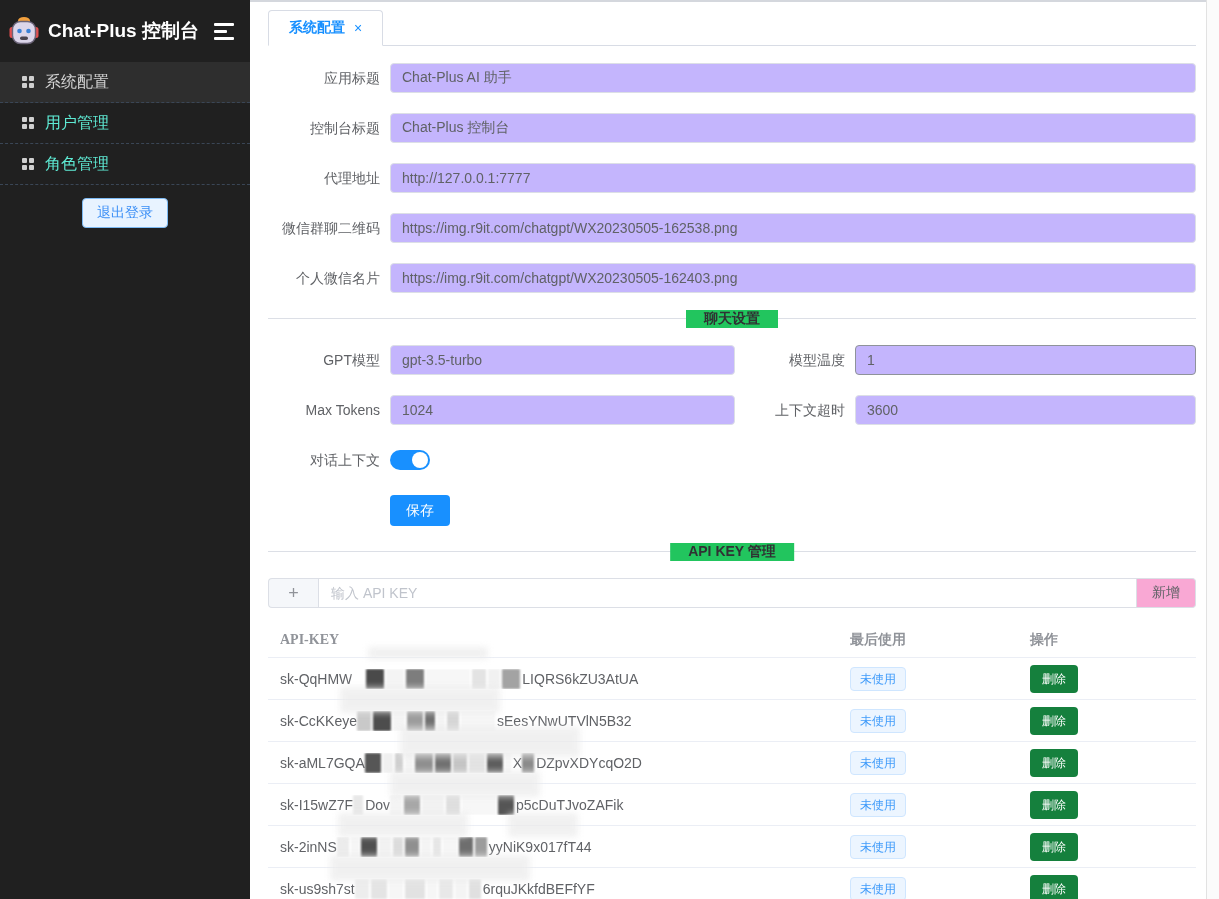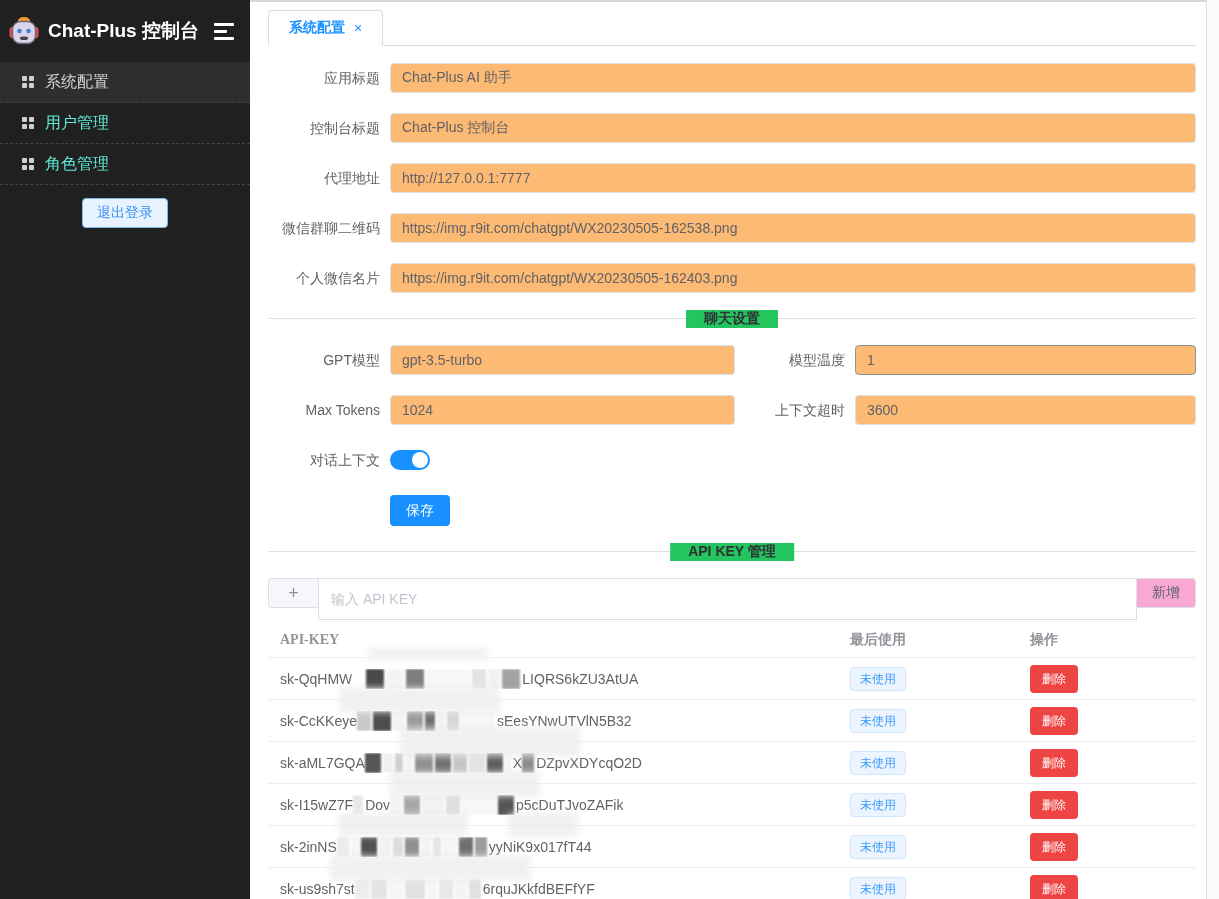--- a/index.html
+++ b/index.html
@@ -31,21 +31,21 @@
   .tabbar::after { content:''; position:absolute; left:0; right:0; bottom:0; height:1px; background:#d8dce5; }
   .tab { position:relative; z-index:1; display:inline-flex; align-items:center; gap:9px; height:36px;
     padding:0 20px; background:#fff; border:1px solid #d8dce5; border-bottom-color:#fff;
     border-radius:4px 4px 0 0; color:#1890ff; font-size:14px; font-weight:700; cursor:pointer; }
   .tab-close { font-weight:400; font-size:14px; cursor:pointer; line-height:1; }
 
   .frow { display:flex; margin-bottom:20px; }
   .flabel { width:112px; flex:none; text-align:right; margin-right:10px; line-height:30px;
     font-size:14px; color:#606266; white-space:nowrap; }
   .finput { flex:1; min-width:0; height:30px; border:1px solid #dcdfe6; border-radius:4px;
-    padding:0 11px; font-size:14px; color:#606266; outline:none; background:#fdba74; font-family:inherit; }
+    padding:0 11px; font-size:14px; color:#606266; outline:none; background:#c4b5fd; font-family:inherit; }
   .finput::placeholder { color:#c0c4cc; }
   .finput.focused { border-color:#8f939a; }
   .col-a { flex:0 0 467px; display:flex; }
   .col-a .finput { flex:none; width:345px; }
   .col-b { flex:1; display:flex; }
   .col-b .flabel { width:110px; }
 
   .divider { position:relative; height:1px; background:#dcdfe6; margin:25px 0 26px; }
   .divider span { position:absolute; left:50%; top:50%; transform:translate(-50%,-50%);
     background:#22c55e; padding:0 18px; font-weight:700; font-size:14px; color:#303133; white-space:nowrap; }
@@ -56,21 +56,21 @@
   .toggle .knob { position:absolute; top:2px; right:2px; width:16px; height:16px; border-radius:50%;
     background:#fff; }
   .save-btn { margin-left:122px; width:60px; height:31px; background:#1890ff; color:#fff; border:none;
     border-radius:4px; font-size:14px; cursor:pointer; font-family:inherit; }
 
   
   .kinput-group { display:flex; height:30px; margin-top:26px; }
   .kprepend { width:50px; flex:none; background:#f5f7fa; border:1px solid #dcdfe6; border-right:none;
     border-radius:4px 0 0 4px; display:flex; align-items:center; justify-content:center;
     color:#909399; font-size:18px; }
-  .kinput { flex:1; min-width:0; border:1px solid #dcdfe6; border-radius:0; height:42px; padding:0 12px;
+  .kinput { flex:1; min-width:0; border:1px solid #dcdfe6; border-radius:0; height:30px; padding:0 12px;
     font-size:14px; color:#000000; outline:none; font-family:inherit; }
   .kinput::placeholder { color:#c0c4cc; }
   .kappend { width:59px; flex:none; background:#f9a8d4; border:1px solid #dcdfe6; border-left:none;
     border-radius:0 4px 4px 0; display:flex; align-items:center; justify-content:center;
     color:#606266; font-size:14px; cursor:pointer; }
 
   
   .table-wrap { margin-top:15px; position:relative; }
   .thead { display:flex; border-bottom:1px solid #ebeef5; color:#909399; font-weight:700; font-size:14px;font-family:Liberation Serif, serif; }
   .th, .td { line-height:20px; }
@@ -78,21 +78,21 @@
   .col-key { flex:1; min-width:0; padding-left:12px; }
   .col-used { width:180px; flex:none; }
   .col-ops { width:166px; flex:none; }
   .trow { display:flex; align-items:center; height:42px; border-bottom:1px solid #ebeef5;
     font-size:14px; color:#606266; }
   .td.col-key { display:flex; align-items:center; overflow:hidden; }
   .ktext { white-space:pre; }
   .block { height:20px; flex:none; margin-right:2px; border-radius:1px; filter:blur(1px); }
   .badge { display:inline-block; background:#ecf5ff; border:1px solid #cfe6ff; color:#3f9bfa;
     font-size:12px; line-height:1; padding:5px 9px; border-radius:4px; }
-  .del-btn { background:#ef4444; color:#fff; font-size:12px; line-height:1; padding:8px 12px;
+  .del-btn { background:#15803d; color:#fff; font-size:12px; line-height:1; padding:8px 12px;
     border:none; border-radius:4px; cursor:pointer; font-family:inherit; }
   .smudge { position:absolute; background:#ebebeb; opacity:.7; filter:blur(3px); border-radius:3px;
     pointer-events:none; }
 
   
   .scrollbar { position:absolute; right:0; top:0; width:13px; height:899px; background:#fbfbfb;
     border-left:1px solid #e2e2e2; z-index:5; }
 </style>
 </head>
 <body>

